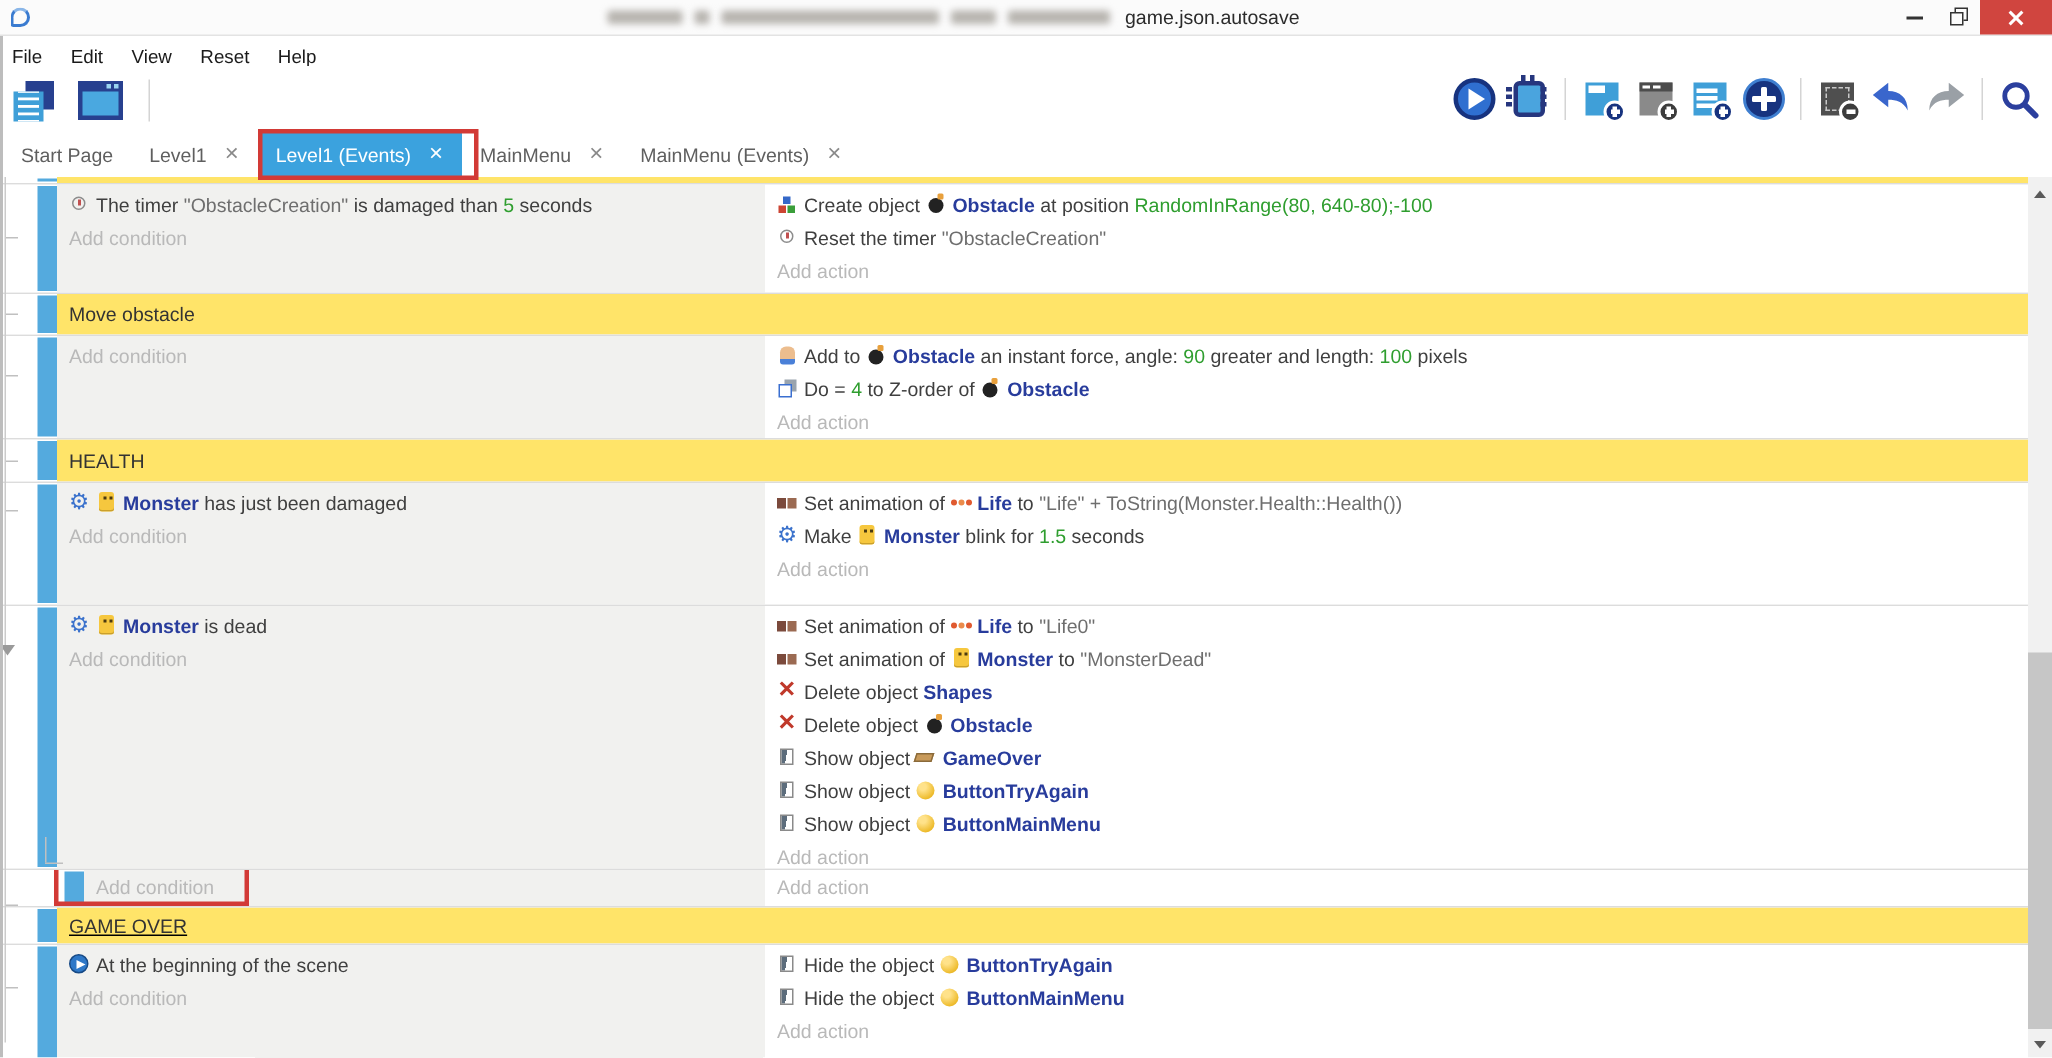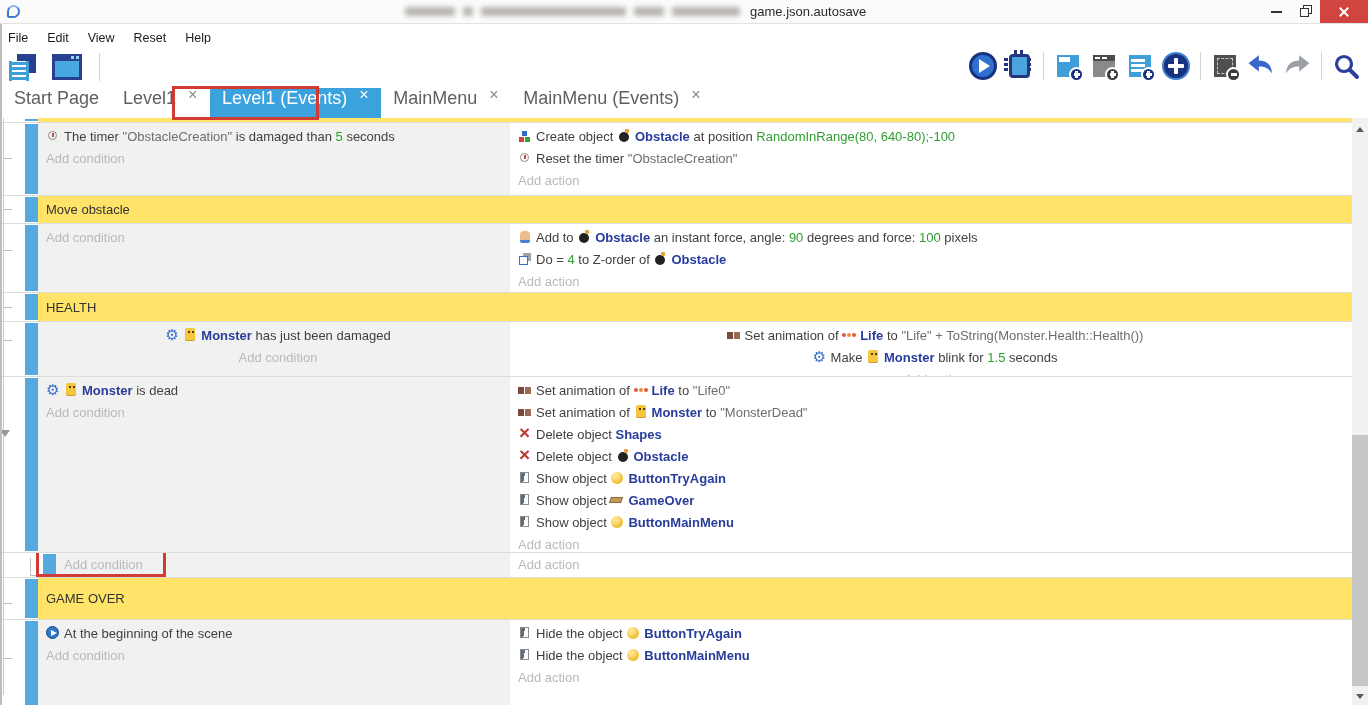--- a/index.html
+++ b/index.html
@@ -65,21 +65,21 @@
   .tbi-remove-event{width:22px;height:22px;background:#4f4f4f}
   .tbi-remove-event::before{left:3px;top:3px;right:3px;bottom:3px;border:1.5px dashed #c9c9c9}
   .badge{position:absolute;right:1px;bottom:2px;width:15px;height:15px;border-radius:50%;background:#17337f;border:2px solid #fff;box-sizing:border-box}
   .badge::after{content:"";position:absolute;left:2.5px;top:4.2px;width:6px;height:2.5px;background:#fff}
   .badge.plus::before{content:"";position:absolute;left:4.2px;top:2.4px;width:2.5px;height:6.2px;background:#fff}
   .badge.dark{background:#3c3c3c}
   .tb svg{display:block}
 
   
   #tabbar{position:absolute;left:0;top:88px;right:0;height:30px;background:#fff;display:flex;padding-left:2px}
-  .tab{display:flex;align-items:flex-start;padding:0 12px;gap:12px;font-size:18px;color:#5f5f5f;cursor:default}
+  .tab{display:flex;align-items:center;padding:0 12px;gap:12px;font-size:13px;color:#5f5f5f;cursor:default}
   .tab.active{background:#3ba2de;color:#fff}
   .tab-close{font-size:13px;color:#8a8a8a;position:relative;width:10px;height:14px}
   .tab-close::before{content:"×";position:absolute;left:0;top:-1px;font-size:16px;line-height:16px}
   .tab.active .tab-close{color:#fff}
 
   
   .ann{position:absolute;border:3px solid #d23a36;pointer-events:none;z-index:30;box-sizing:border-box}
 
   
   #events{position:absolute;left:0;top:118px;right:16px;bottom:0;background:#fff;overflow:hidden}
@@ -290,33 +290,33 @@
           <span>Move obstacle</span>
         </div>
       </div>
       <div class="row event" style="height: 69px;">
         <div class="rail"></div>
         <div class="bar"></div>
         <div class="cond">
           <div class="ph">Add condition</div>
         </div>
         <div class="act">
-          <div class="line"><span class="ic ic-force"></span><span>Add to </span><span class="ic ic-obstacle"></span><span class="s-object">Obstacle</span><span> an instant force, angle: </span><span class="s-green">90</span><span> degrees and force: </span><span class="s-green">100</span><span> pixels</span></div>
+          <div class="line"><span class="ic ic-force"></span><span>Add to </span><span class="ic ic-obstacle"></span><span class="s-object">Obstacle</span><span> an instant force, angle: </span><span class="s-green">90</span><span> greater and length: </span><span class="s-green">100</span><span> pixels</span></div>
           <div class="line"><span class="ic ic-zorder"></span><span>Do = </span><span class="s-green">4</span><span> to Z-order of </span><span class="ic ic-obstacle"></span><span class="s-object">Obstacle</span></div>
           <div class="ph">Add action</div>
         </div>
       </div>
       <div class="row comment" style="height: 29px;">
         <div class="rail"></div>
         <div class="bar"></div>
         <div class="comment-cell">
           <span>HEALTH</span>
         </div>
       </div>
-      <div class="row event" style="height: 55px; text-align: center;">
+      <div class="row event" style="height: 82px;">
         <div class="rail"></div>
         <div class="bar"></div>
         <div class="cond">
           <div class="line"><span class="ic ic-gear"></span><span class="ic ic-monster"></span><span class="s-object">Monster</span><span> has just been damaged</span></div>
           <div class="ph">Add condition</div>
         </div>
         <div class="act">
           <div class="line"><span class="ic ic-animation"></span><span>Set animation of </span><span class="ic ic-life"></span><span class="s-object">Life</span><span> to </span><span class="s-muted">"Life" + ToString(Monster.Health::Health())</span></div>
           <div class="line"><span class="ic ic-gear"></span><span>Make </span><span class="ic ic-monster"></span><span class="s-object">Monster</span><span> blink for </span><span class="s-green">1.5</span><span> seconds</span></div>
           <div class="ph">Add action</div>
@@ -327,38 +327,38 @@
         <div class="bar"></div>
         <div class="cond">
           <div class="line"><span class="ic ic-gear"></span><span class="ic ic-monster"></span><span class="s-object">Monster</span><span> is dead</span></div>
           <div class="ph">Add condition</div>
         </div>
         <div class="act">
           <div class="line"><span class="ic ic-animation"></span><span>Set animation of </span><span class="ic ic-life"></span><span class="s-object">Life</span><span> to </span><span class="s-muted">"Life0"</span></div>
           <div class="line"><span class="ic ic-animation"></span><span>Set animation of </span><span class="ic ic-monster"></span><span class="s-object">Monster</span><span> to </span><span class="s-muted">"MonsterDead"</span></div>
           <div class="line"><span class="ic ic-delete"></span><span>Delete object </span><span class="s-object">Shapes</span></div>
           <div class="line"><span class="ic ic-delete"></span><span>Delete object </span><span class="ic ic-obstacle"></span><span class="s-object">Obstacle</span></div>
+          <div class="line"><span class="ic ic-visibility"></span><span>Show object </span><span class="ic ic-gameover"></span><span class="s-object">GameOver</span></div>
           <div class="line"><span class="ic ic-visibility"></span><span>Show object </span><span class="ic ic-button"></span><span class="s-object">ButtonTryAgain</span></div>
-          <div class="line"><span class="ic ic-visibility"></span><span>Show object </span><span class="ic ic-gameover"></span><span class="s-object">GameOver</span></div>
           <div class="line"><span class="ic ic-visibility"></span><span>Show object </span><span class="ic ic-button"></span><span class="s-object">ButtonMainMenu</span></div>
           <div class="ph">Add action</div>
         </div>
       </div>
       <div class="row subevent" style="height: 25px;">
         <div class="rail"></div>
         <div class="bar"></div>
         <div class="cond">
           <div class="ph">Add condition</div>
         </div>
         <div class="act">
           <div class="ph">Add action</div>
         </div>
         <div class="ann ann-sub"></div>
       </div>
-      <div class="row comment" style="height: 42px;">
+      <div class="row comment" style="height: 25px; text-decoration: underline;">
         <div class="rail"></div>
         <div class="bar"></div>
         <div class="comment-cell">
           <span>GAME OVER</span>
         </div>
       </div>
       <div class="row event" style="height: 87px;">
         <div class="rail"></div>
         <div class="bar"></div>
         <div class="cond">

